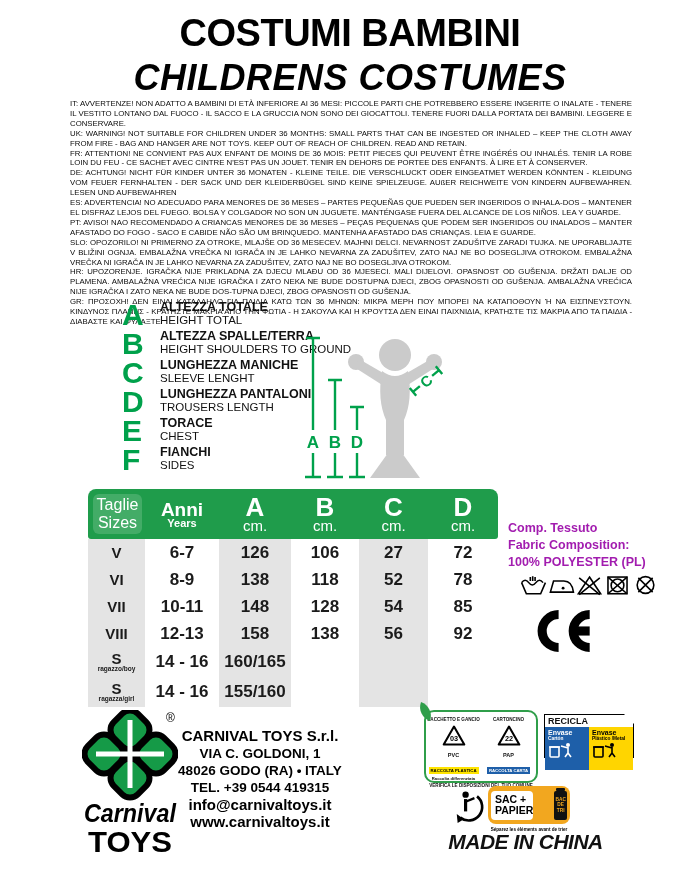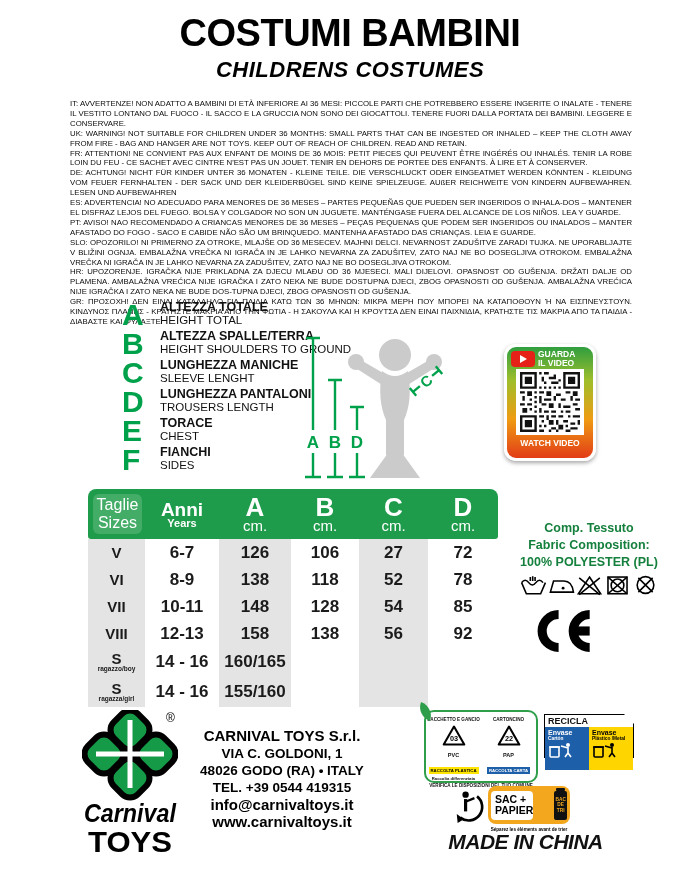--- a/index.html
+++ b/index.html
@@ -6,21 +6,21 @@
     --green:#1f9c4b; --green2:#00a14b; --shade:#e4e4e4;
     --blue:#1e5fa9; --yellow:#ffd500; --sacyellow:#f2a71f; --ytred:#e62117;
   }
   html,body{margin:0;padding:0;background:#fff;}
   .sheet{position:relative;width:700px;height:869px;background:#fff;overflow:hidden;
          font-family:"Liberation Sans",sans-serif;color:#111;}
   
   .title{position:absolute;top:12px;left:0;right:0;text-align:center;
          font-size:38px;font-weight:800;letter-spacing:-.5px;color:#000;}
   .subtitle{position:absolute;top:57px;left:0;right:0;text-align:center;
-         font-size:22px;font-style:italic;font-weight:600;color:#000;letter-spacing:.5px;}
+         font-size:36px;font-style:italic;font-weight:600;color:#000;letter-spacing:.5px;}
   
   .warnings{position:absolute;left:70px;top:99px;width:562px;font-size:7.8px;
          line-height:9.9px;text-align:justify;font-weight:500;color:#0a0a0a;}
   .warnings p{margin:0;}
   .warnings b{font-weight:400;}
   
   .legend{position:absolute;left:122px;top:301px;}
   .legend-item{display:flex;height:29px;}
   .legend-letter{width:38px;font-size:30px;line-height:27px;font-weight:800;color:var(--green2);}
   .legend-it{font-size:12.5px;font-weight:800;line-height:13px;}
@@ -50,27 +50,27 @@
   .th-anni .small{font-size:11px;font-weight:600;line-height:10px;display:block;}
   .th-col .letter{font-size:26px;font-weight:800;line-height:23px;display:block;}
   .th-col .unit{font-size:15px;font-weight:500;line-height:13px;display:block;}
   .tr{display:grid;grid-template-columns:57px 74px 72px 68px 69px 70px;height:27px;}
   .tr.tall{height:30px;}
   .td{display:flex;align-items:center;justify-content:center;font-size:17px;font-weight:600;color:#1b1b1b;}
   .td.shade{background:var(--shade);}
   .td.size{font-weight:800;font-size:15px;flex-direction:column;line-height:13px;}
   .td .sub{font-size:6.5px;font-weight:700;line-height:7px;}
   
-  .comp{position:absolute;left:508px;top:520px;width:162px;text-align:center;color:#15803d;}
+  .comp{position:absolute;left:508px;top:520px;width:162px;color:#a21caf;}
   .comp-line{font-size:12.5px;line-height:17px;font-weight:800;}
   .care-row{display:flex;justify-content:center;gap:1px;margin-top:3px;}
   .ce{position:absolute;left:533px;top:608px;}
   
   .logo{position:absolute;left:82px;top:710px;}
-  .company{position:absolute;left:186px;top:727px;width:192px;text-align:center;color:#000;}
+  .company{position:absolute;left:164px;top:727px;width:192px;text-align:center;color:#000;}
   .co-name{font-size:15px;font-weight:800;line-height:18px;}
   .co-line{font-size:13.5px;font-weight:600;line-height:17px;}
   .co-strong{font-size:15px;font-weight:800;line-height:17px;}
   .itbox{position:absolute;left:424px;top:710px;width:114px;height:73px;box-sizing:border-box;
          border:2px solid #2f9e4a;border-radius:10px;background:#fff;}
   .leaf{position:absolute;left:-8px;top:-8px;width:15px;height:15px;background:#2f9e4a;
         border-radius:0 100% 0 100%;transform:rotate(20deg);}
   .itgrid{display:grid;grid-template-columns:1fr 1fr;text-align:center;padding-top:2px;}
   .itlabel{font-size:4.6px;font-weight:800;line-height:5px;height:10px;display:flex;align-items:center;justify-content:center;}
   .itmat{font-size:5.5px;font-weight:800;line-height:6px;}
@@ -191,50 +191,20 @@
       <text x="20" y="123">A</text>
       <text x="42" y="123">B</text>
       <text x="64" y="123">D</text>
     </g>
     <g transform="translate(133,56) rotate(-40)">
       <path d="M-17 0 H-8 M8 0 H17 M-17 -5 V5 M17 -5 V5" stroke="#00a14b" stroke-width="2.4" fill="none"></path>
       <text x="0" y="5.5" font-weight="bold" font-size="15" fill="#00a14b" text-anchor="middle">C</text>
     </g>
   </svg>
 
-  <div class="badge">
-    <div class="badge-top">
-      <div class="yt">
-          <div class="yt-tri"></div>
-        </div>
-      <div class="badge-title">
-        <div>GUARDA</div>
-        <div>IL VIDEO</div>
-      </div>
-    </div>
-    <div class="qr">
-      <svg width="60" height="60" viewBox="0 0 25 25">
-        <path fill="#111" fill-rule="evenodd" d="M0 0h7v7H0z M1 1h5v5H1z M2 2h3v3H2z
-          M18 0h7v7h-7z M19 1h5v5h-5z M20 2h3v3h-3z
-          M0 18h7v7H0z M1 19h5v5H1z M2 20h3v3H2z
-          M8 0h1v1H8z M10 0h2v1h-2z M14 1h1v2h-1z M9 2h1v2H9z M12 2h2v1h-2z M16 3h1v1h-1z M10 4h1v1h-1z M13 4h3v1h-3z
-          M8 6h1v1H8z M10 6h1v1h-1z M12 6h1v1h-1z M14 6h1v1h-1z M16 6h1v1h-1z
-          M6 8h1v1H6z M6 10h1v1H6z M6 12h1v1H6z M6 14h1v1H6z M6 16h1v1H6z
-          M0 8h2v1H0z M3 8h2v2H3z M8 8h2v1H8z M11 8h2v2h-2z M15 9h2v1h-2z M19 8h2v1h-2z M22 8h2v2h-2z
-          M1 10h1v2H1z M4 11h1v1H4z M8 10h1v3H8z M10 11h3v1h-3z M14 10h1v2h-1z M17 11h2v1h-2z M21 10h1v2h-1z M23 11h2v1h-2z
-          M0 13h2v1H0z M3 13h2v1H3z M9 13h2v1H9z M12 13h2v2h-2z M16 13h1v2h-1z M18 14h3v1h-3z M22 13h2v1h-2z
-          M1 15h2v2H1z M4 15h1v1H4z M8 15h1v2H8z M10 16h2v1h-2z M13 16h2v1h-2z M17 16h1v1h-1z M19 16h2v1h-2z M23 15h2v1h-2z
-          M8 18h2v1H8z M11 18h1v2h-1z M13 18h2v1h-2z M16 18h2v1h-2z M20 18h1v1h-1z M22 18h3v1h-3z
-          M9 20h1v1H9z M12 20h2v2h-2z M15 20h1v2h-1z M18 20h2v1h-2z M21 21h2v1h-2z M24 20h1v2h-1z
-          M8 22h1v1H8z M10 22h1v1h-1z M13 23h2v1h-2z M16 22h2v2h-2z M19 22h1v1h-1z M21 23h3v1h-3z
-          M8 24h2v1H8z M12 24h1v1h-1z M15 24h1v1h-1z M19 24h2v1h-2z"></path>
-      </svg>
-    </div>
-    <div class="badge-bottom">WATCH VIDEO</div>
-  </div>
 
   <div class="table">
     <div class="thead">
       <div class="th">
           <div class="th-sizes">
         <span>Taglie</span>
         <span>Sizes</span>
           </div>
         </div>
       <div class="th th-anni">

